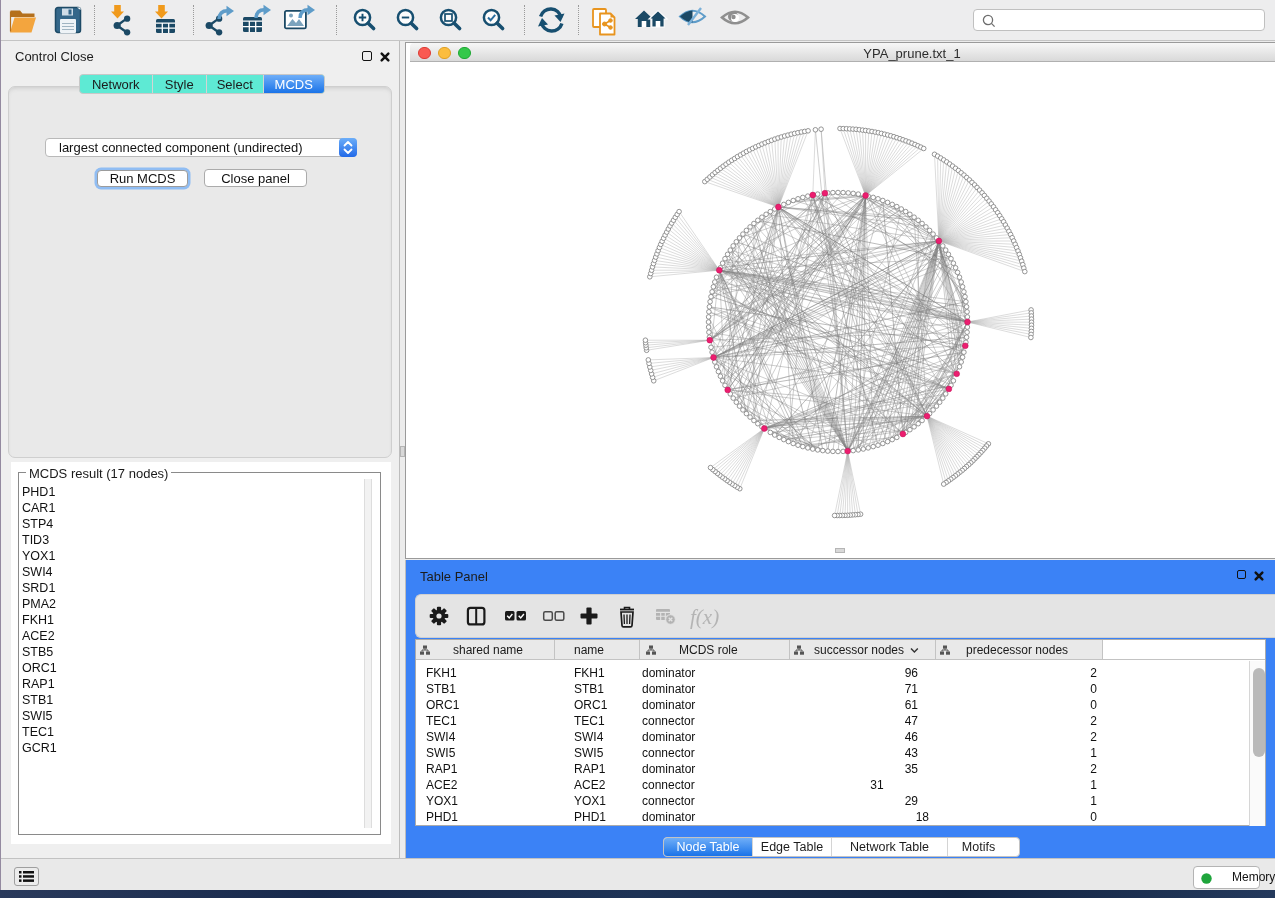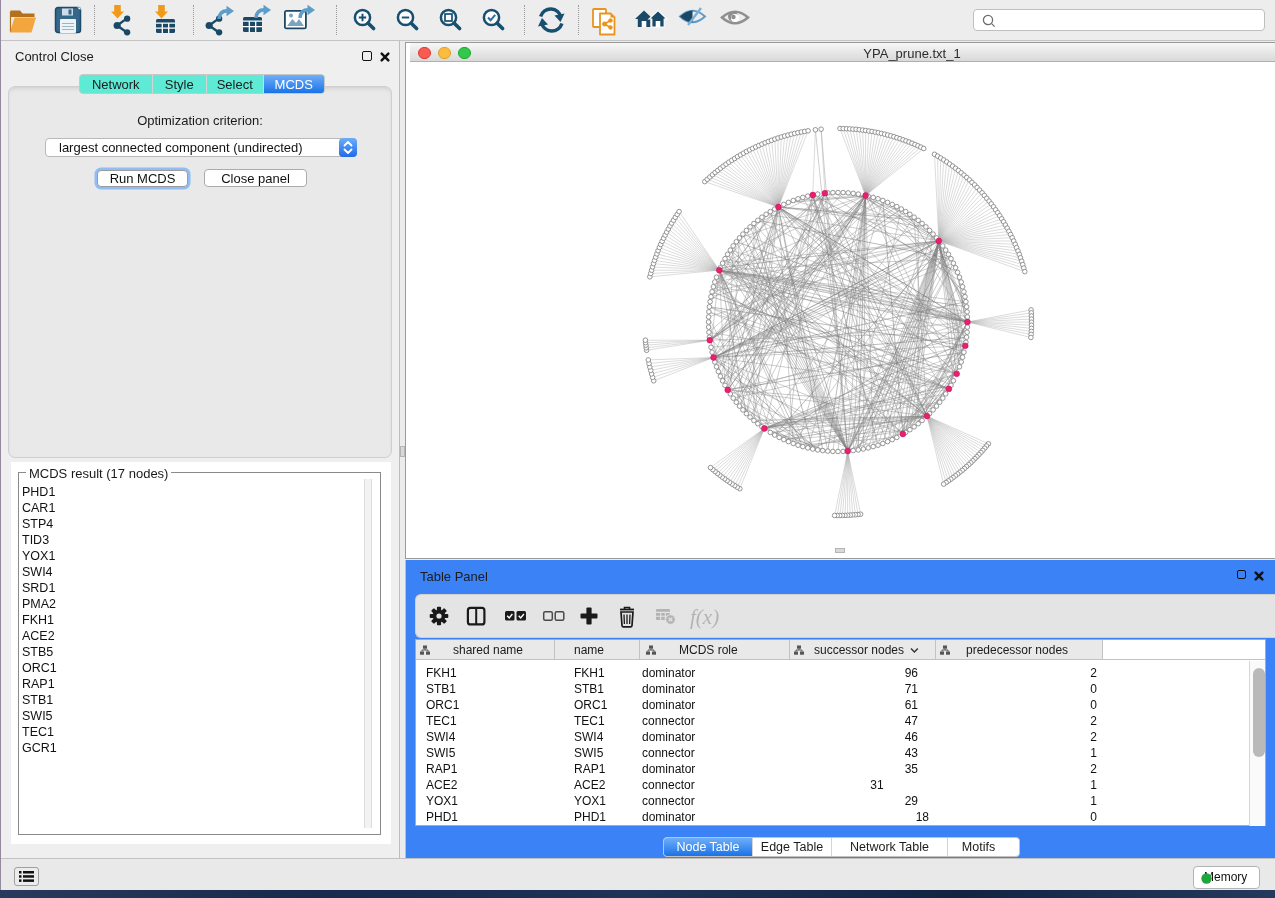--- a/index.html
+++ b/index.html
@@ -44,21 +44,21 @@
 #tscroll{left:833px;top:21px;width:16px;height:165px;border-left:1px solid #d6d6d6;background:#fafafa}
 #tthumb{position:absolute;left:3px;top:7px;width:12px;height:89px;background:#b9b9b9;border-radius:6px}
 
 #btabs{left:663px;top:837px;width:357px;height:20px;display:flex;background:#fff;border:1px solid #c3c3c3;border-radius:4px;overflow:hidden}
 #btabs div{text-align:center;font-size:12.5px;line-height:19px;color:#1c1c1c;border-right:1px solid #d4d4d4}
 #btabs div:last-child{border-right:none}
 #btab-node{background:linear-gradient(#6faef8,#1a73e8);color:#fff !important}
 
 #strip{left:0;top:858px;width:1275px;height:32px;background:#e9e9e9;border-top:1px solid #c2c2c2}
 #hambtn{left:14px;top:8px;width:25px;height:19px;background:#ececec;border:1px solid #9f9f9f;border-radius:3px}
-#membtn{left:1193px;top:7px;width:67px;height:23px;background:#fff;border:1px solid #b4b4b4;border-radius:4px;font-size:12px;color:#111;line-height:21px;text-align:left;padding-left:10px}
+#membtn{left:1193px;top:7px;width:67px;height:23px;background:#fff;border:1px solid #b4b4b4;border-radius:4px;font-size:12px;color:#111;line-height:21px;text-align:left;padding-left:38px}
 #wall{left:0;top:890px;width:1275px;height:8px;background:linear-gradient(90deg,#2a3a5c 0%,#17294c 25%,#1e3356 50%,#122442 75%,#24395c 100%)}
 #ledge{left:0;top:0;width:1px;height:890px;background:#948aa0}
 svg{position:absolute;overflow:visible}
 .ei{fill:none;stroke:#8f8f8f;stroke-width:.55;opacity:.8}
 .ed{fill:none;stroke:#7b7b7b;stroke-width:.6;opacity:.85}
 .ef{fill:none;stroke:#b2b2b2;stroke-width:.5;opacity:.9}
 .nw circle{fill:#fff;stroke:#838383;stroke-width:.85}
 .np circle{fill:#ec1e6f;stroke:#c01058;stroke-width:.5}
 </style></head>
 <body>
@@ -198,21 +198,20 @@
   <svg class="abs" width="10" height="10" style="left:380px;top:11px" viewBox="0 0 12 12">
       <path d="M2 2L10 10M10 2L2 10" stroke="#111" stroke-width="3" stroke-linecap="round"></path>
     </svg>
   <div class="abs" id="tabpane" style="top:45px"></div>
   <div class="abs" id="tabs" style="top:33px">
       <div style="width:72px">Network</div>
       <div style="width:54px">Style</div>
       <div style="width:56px">Select</div>
       <div id="tab-mcds" style="width:60px">MCDS</div>
     </div>
-  <div class="abs" id="optlab" style="top:72px">Optimization criterion:</div>
   <div class="abs" id="combo" style="top:97px">largest connected component (undirected)</div>
   <div class="abs" id="combo-btn" style="top:97px">
       <svg width="18" height="19" viewBox="0 0 18 19">
         <path d="M5.5 7.5L9 4l3.5 3.5M5.5 11.5L9 15l3.5-3.5" fill="none" stroke="#fff" stroke-width="1.8" stroke-linejoin="round" stroke-linecap="round"></path>
       </svg>
     </div>
   <div class="abs btn" id="runbtn" style="top:129px">Run MCDS</div>
   <div class="abs btn" id="closebtn" style="top:128px">Close panel</div>
   <div class="abs" id="whitebox" style="top:421px"></div>
   <div class="abs" id="fieldset" style="top:431px"></div>

